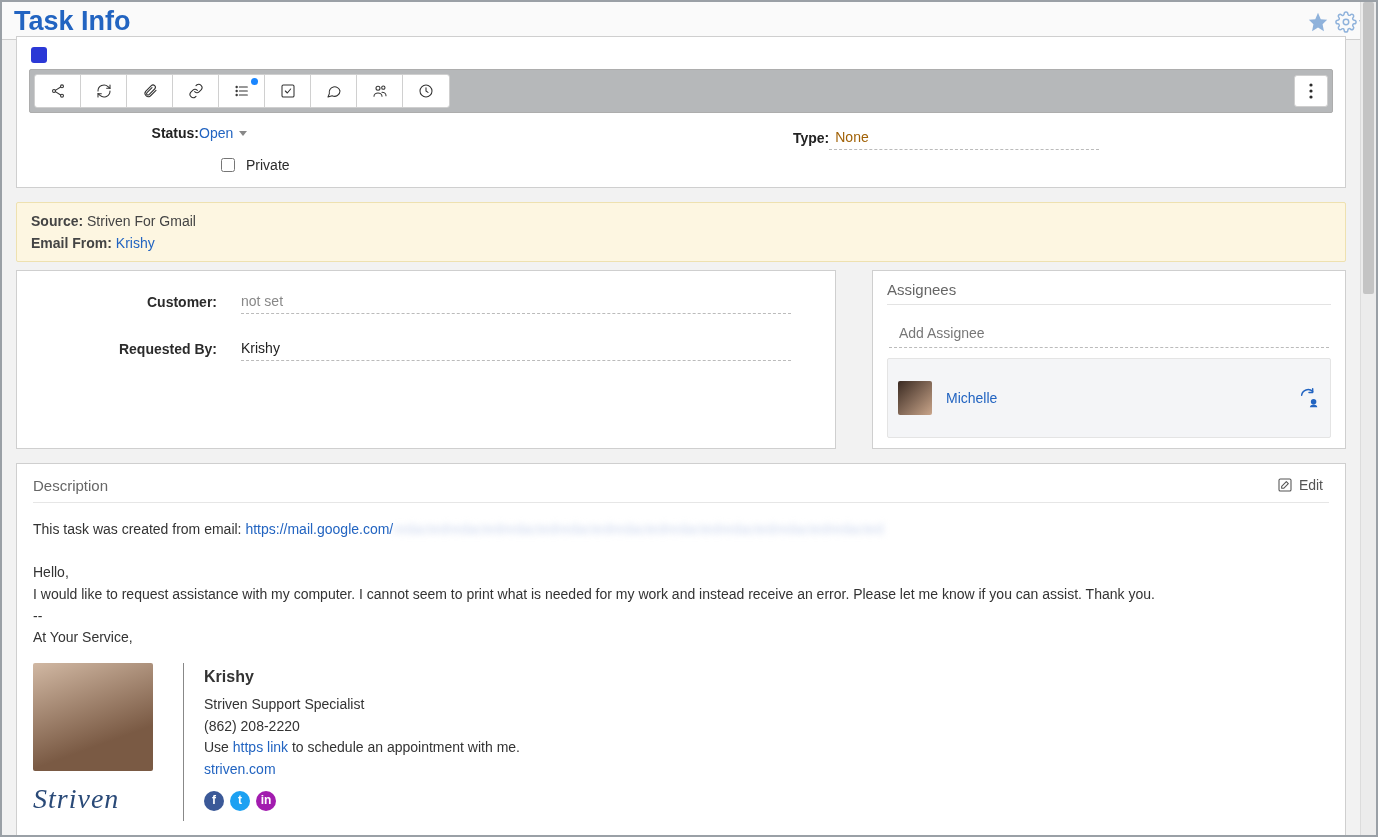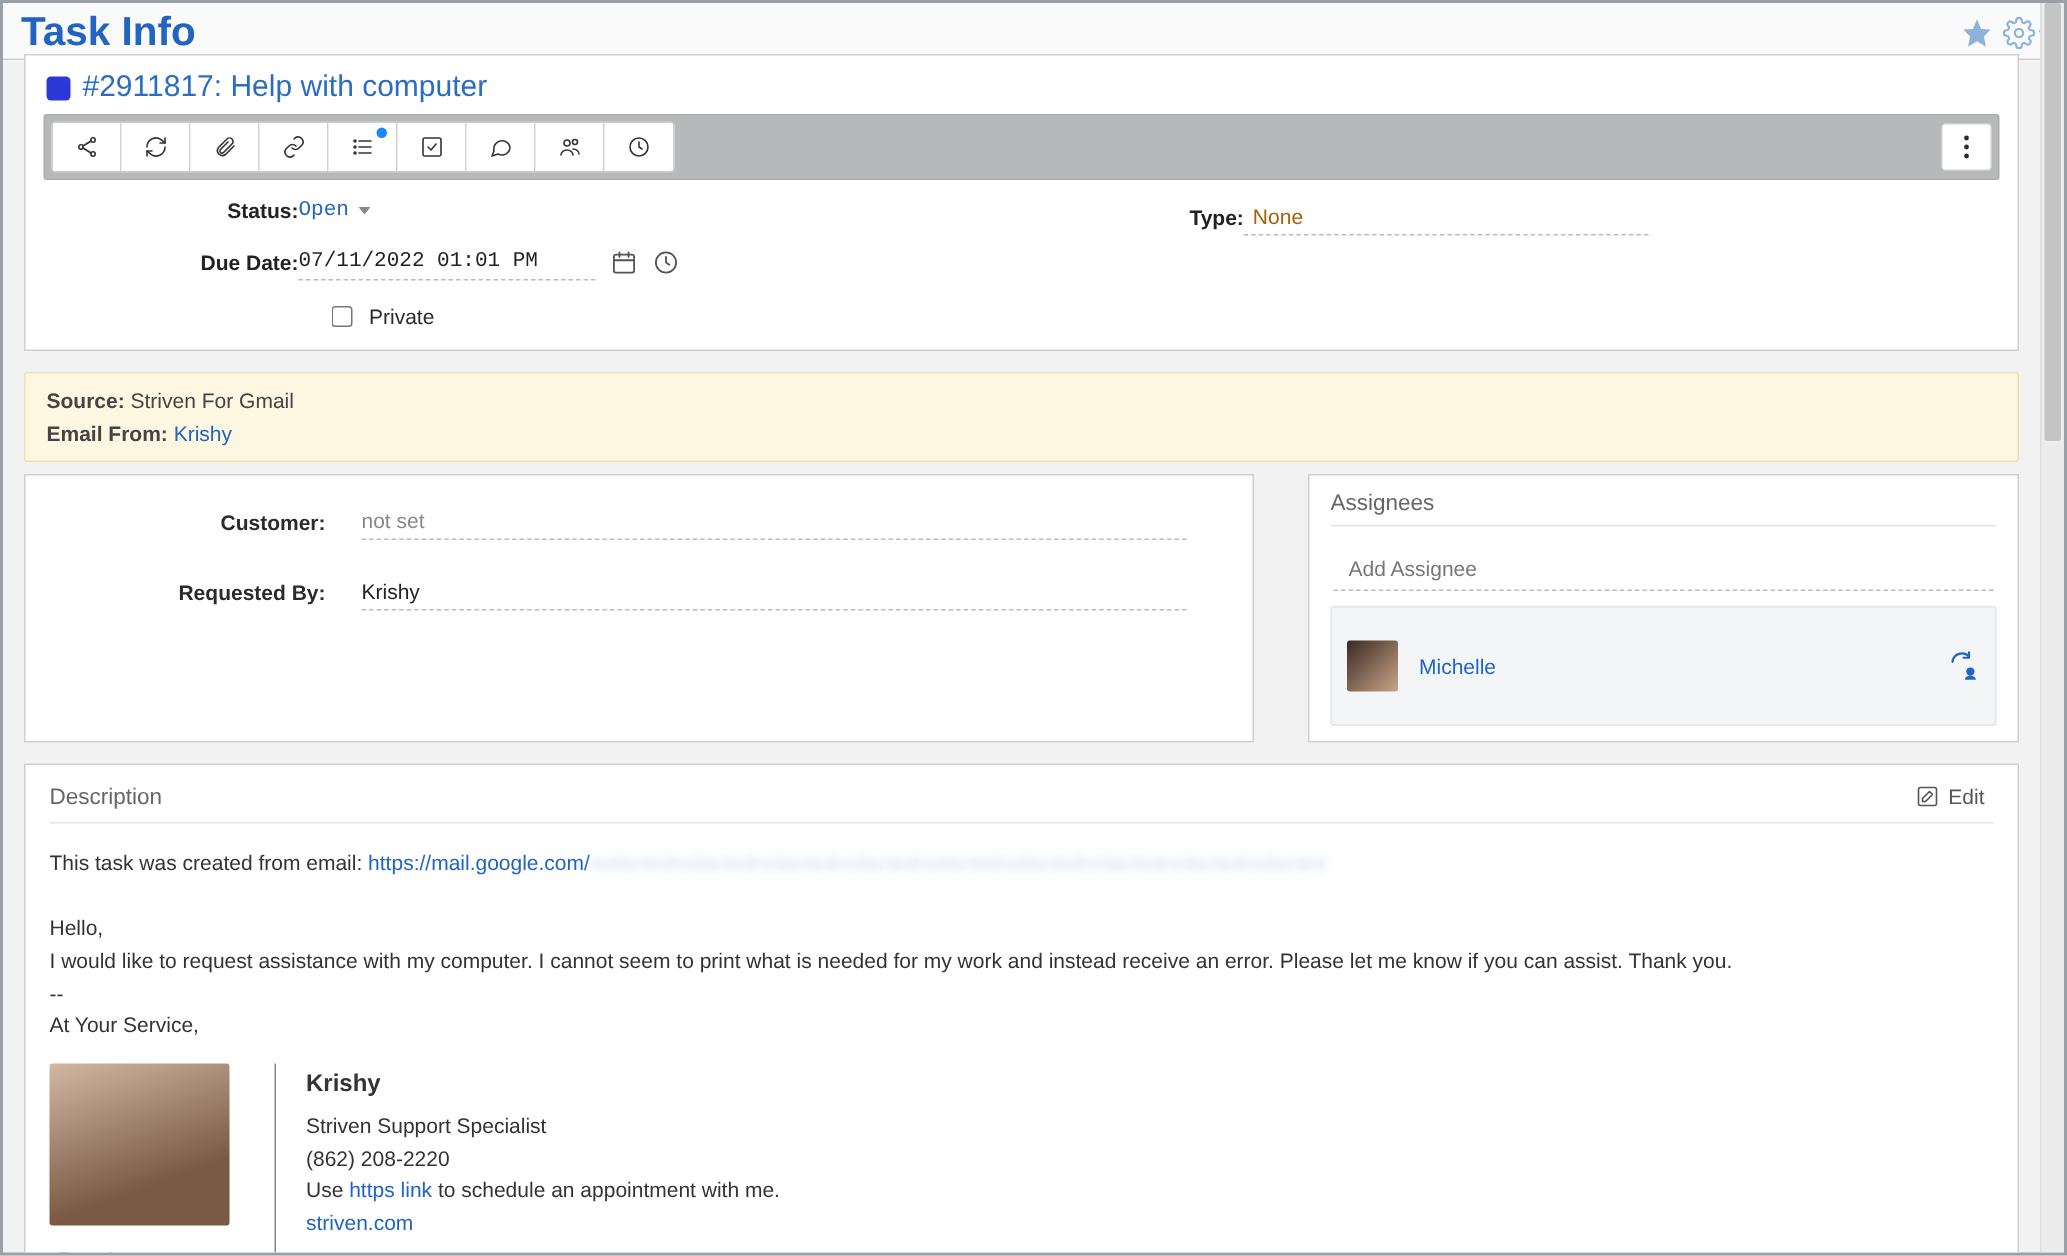--- a/index.html
+++ b/index.html
@@ -93,21 +93,21 @@
     width:34px;height:32px;background:#fff;border:1px solid #cfcfcf;border-radius:3px;
     display:flex;align-items:center;justify-content:center;cursor:pointer;
   }
   .tb-more svg{width:4px;height:16px;}
   
   .meta-row{display:flex;margin-top:12px;}
   .meta-col-left{flex:0 0 56%;}
   .meta-col-right{flex:1;}
   .field{display:flex;align-items:center;margin-bottom:14px;}
   .field-label{width:170px;text-align:right;font-weight:600;color:#222;}
-  .field-value{display:flex;align-items:center;gap:10px;font-family:Liberation Mono, monospace;}
+  .field-value{display:flex;align-items:center;gap:10px;}
   .status-link{color:var(--link);cursor:pointer;display:flex;align-items:center;gap:6px;}
   .caret-down{border-top:5px solid #888;border-left:4px solid transparent;border-right:4px solid transparent;display:inline-block;}
   .type-value{
     min-width:270px;padding:4px 6px;border-bottom:1px dashed #bbb;color:#a16207;
   }
   .due-input{
     width:198px;padding:4px 0;border:none;border-bottom:1px dashed #bbb;
     font-family:inherit;font-size:14px;outline:none;color:#222;
   }
   .date-icon,.clock-icon{width:18px;height:18px;color:#555;cursor:pointer;}
@@ -200,24 +200,20 @@
     </span>
     <span class="gear-caret">▾</span>
   </div>
 </div>
 
 <div class="scroll">
 
   <div class="task-panel">
     <div class="task-title-row">
       <span class="task-swatch"></span>
-      <span class="task-title">
-        <span>#2911817:</span>
-        <span>Help with computer</span>
-      </span>
     </div>
 
     <div class="toolbar">
       <div class="tb-group">
         <button class="tb-btn">
             <svg viewBox="0 0 24 24">
               <circle cx="18" cy="5" r="2.2"></circle>
               <circle cx="6" cy="12" r="2.2"></circle>
               <circle cx="18" cy="19" r="2.2"></circle>
               <line x1="8" y1="11" x2="16" y2="6"></line>
@@ -290,36 +286,20 @@
       </div>
     </div>
 
     <div class="meta-row">
       <div class="meta-col-left">
         <div class="field">
           <span class="field-label">Status:</span>
           <span class="field-value status-link">
             <span>Open</span>
             <span class="caret-down"></span>
-          </span>
-        </div>
-        <div class="field">
-          <span class="field-label">Due Date:</span>
-          <span class="field-value">
-            <input class="due-input" value="07/11/2022 01:01 PM" style="">
-            <span class="date-icon"><svg viewBox="0 0 24 24">
-                  <rect x="3" y="5" width="18" height="16" rx="2"></rect>
-                  <line x1="3" y1="10" x2="21" y2="10"></line>
-                  <line x1="8" y1="3" x2="8" y2="7"></line>
-                  <line x1="16" y1="3" x2="16" y2="7"></line>
-                </svg></span>
-            <span class="clock-icon"><svg viewBox="0 0 24 24">
-                  <circle cx="12" cy="12" r="9"></circle>
-                  <polyline points="12 7 12 12 15 14"></polyline>
-                </svg></span>
           </span>
         </div>
         <div class="private-row">
           <input type="checkbox" class="checkbox" style="">
           <span>Private</span>
         </div>
       </div>
       <div class="meta-col-right">
         <div class="field">
           <span class="field-label" style="width:70px">Type:</span>

